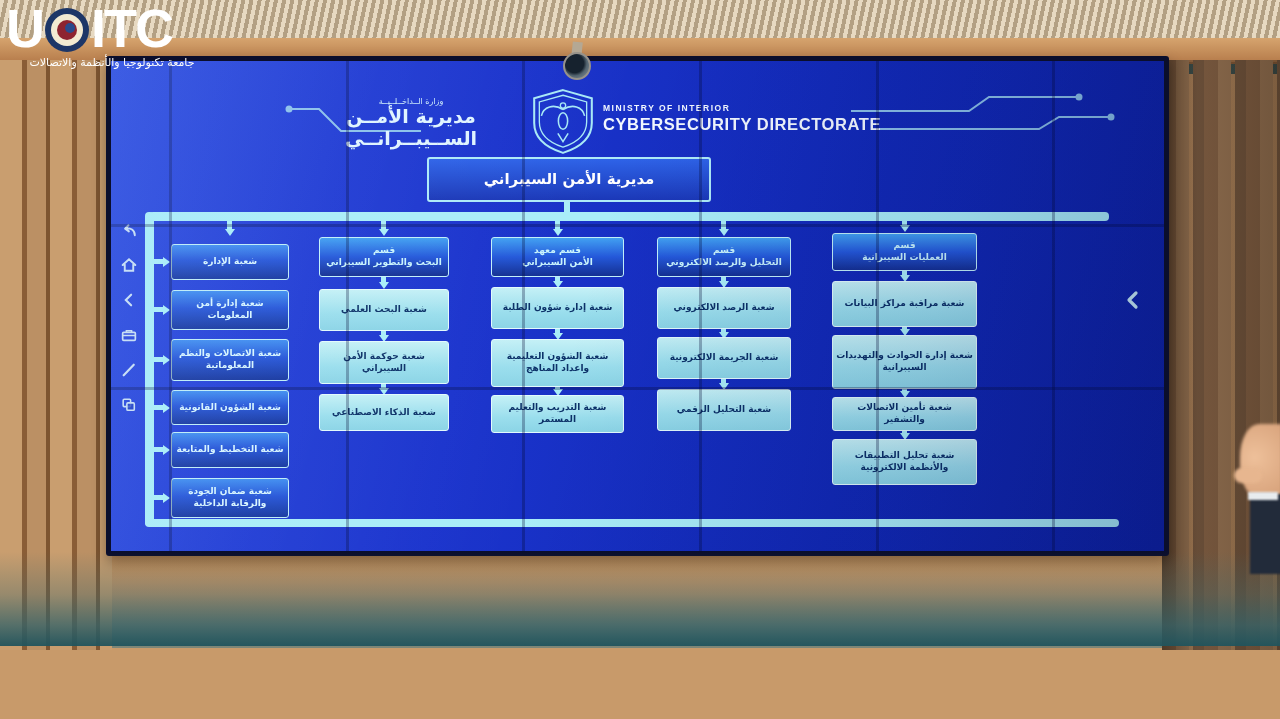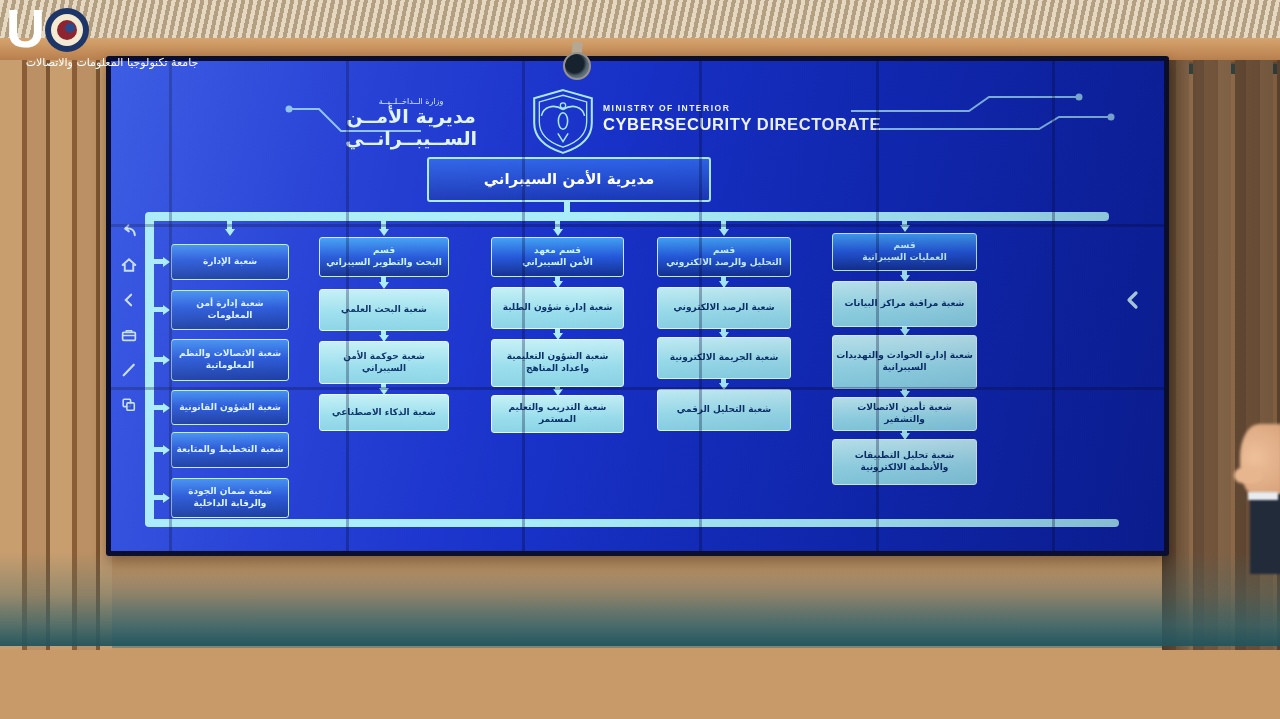--- a/index.html
+++ b/index.html
@@ -290,22 +290,23 @@
 
   <div class="abs brand">
     <div class="brand-row">
       <span class="brand-letters">U</span>
       <svg width="46" height="46" viewBox="0 0 46 46" style="margin:4px 1px 0 1px;">
         <circle cx="23" cy="23" r="22" fill="#1d3667"></circle>
         <circle cx="23" cy="23" r="16" fill="#f2ead2"></circle>
         <circle cx="23" cy="23" r="10" fill="#8e2430"></circle>
         <circle cx="26" cy="21" r="5" fill="#2a4a8c"></circle>
       </svg>
-    </div>
-    <div class="brand-sub" dir="rtl">جامعة تكنولوجيا المعلومات والاتصالات</div>
+      <span class="brand-letters">ITC</span>
+    </div>
+    <div class="brand-sub" dir="rtl">جامعة تكنولوجيا والأنظمة والاتصالات</div>
   </div>
 
   <div class="footer">
     <div class="social">
       <div class="scirc fb">f</div>
       <span class="handle">uoitc</span>
     </div>
     <div class="social">
       <div class="scirc xx">X</div>
       <span class="handle">@uoitc</span>

